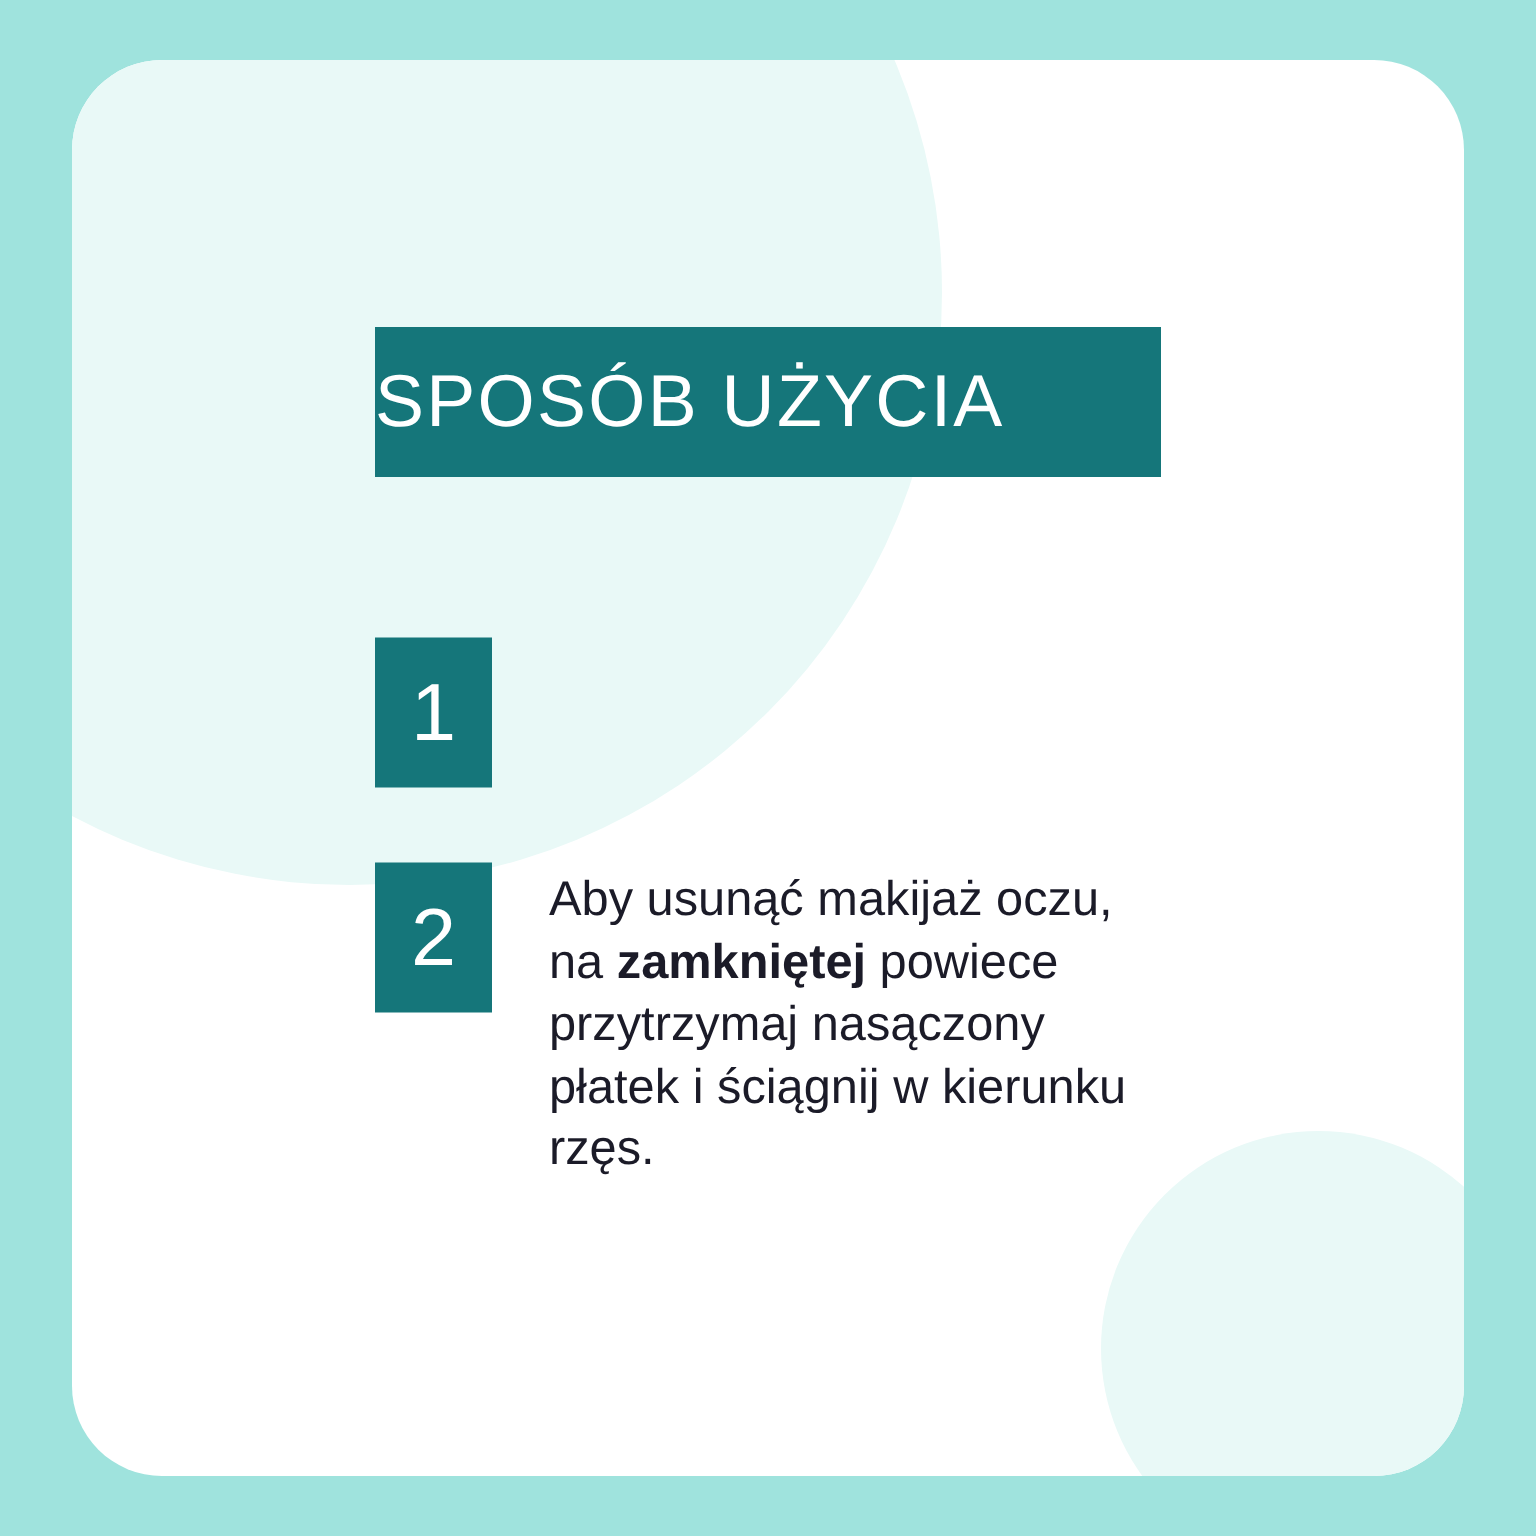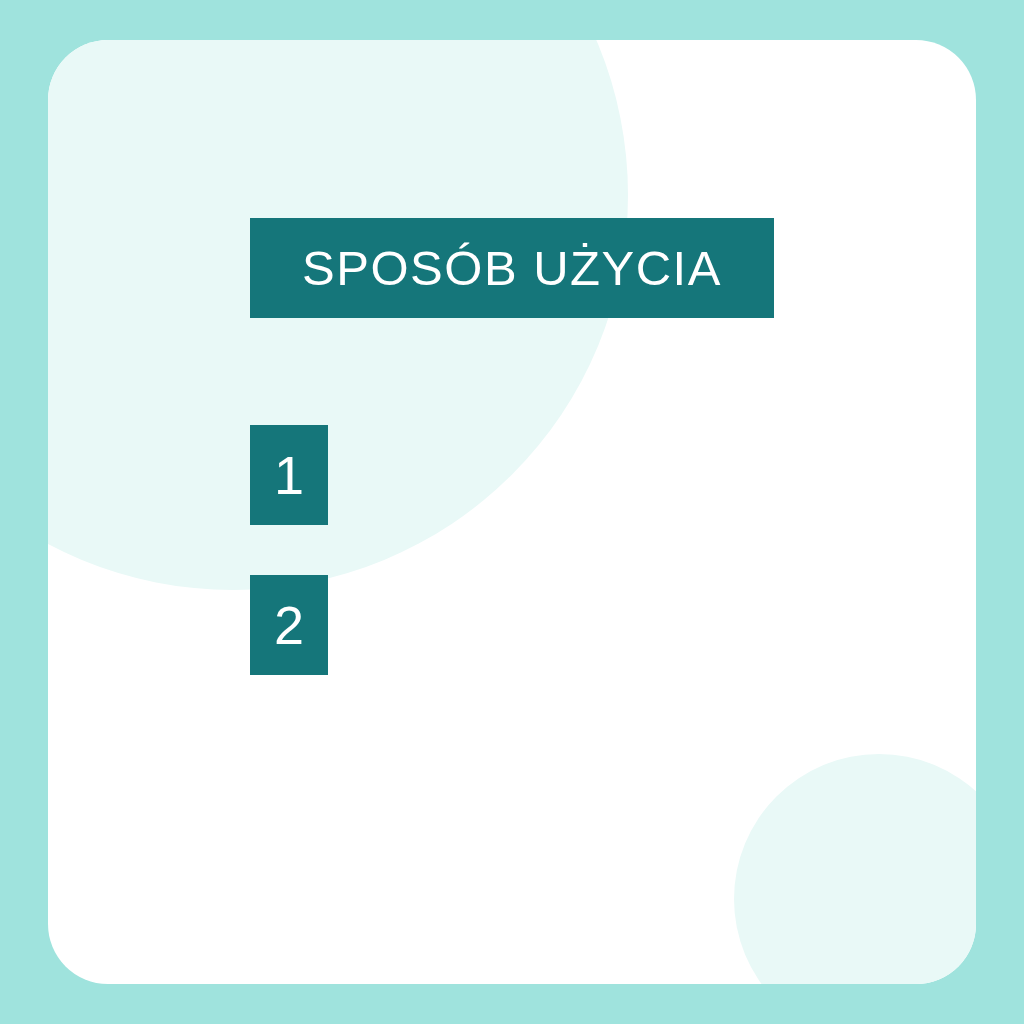--- a/index.html
+++ b/index.html
@@ -60,21 +60,21 @@
 
   .title-band {
     position: absolute;
     left: 202px;
     top: 178px;
     width: 524px;
     height: 100px;
     background: #15767a;
     display: flex;
     align-items: center;
-    justify-content: center;
+    justify-content: flex-start;
   }
   .title-band .title-text {
     color: #ffffff;
     font-size: 49px;
     letter-spacing: 1.5px;
     font-weight: 400;
     line-height: 1;
     white-space: nowrap;
   }
 
@@ -133,18 +133,21 @@
       </div>
 
       <div class="steps">
 
         <div class="step">
           <div class="step-num">1</div>
         </div>
 
         <div class="step">
           <div class="step-num">2</div>
+          <div class="step-text">
+            <span>Aby usunąć makijaż oczu, na </span><b>zamkniętej</b><span> powiece przytrzymaj nasączony płatek i ściągnij w kierunku rzęs.</span>
+          </div>
         </div>
 
       </div>
     </div>
   </div>
 </div>
 
 </body></html>

